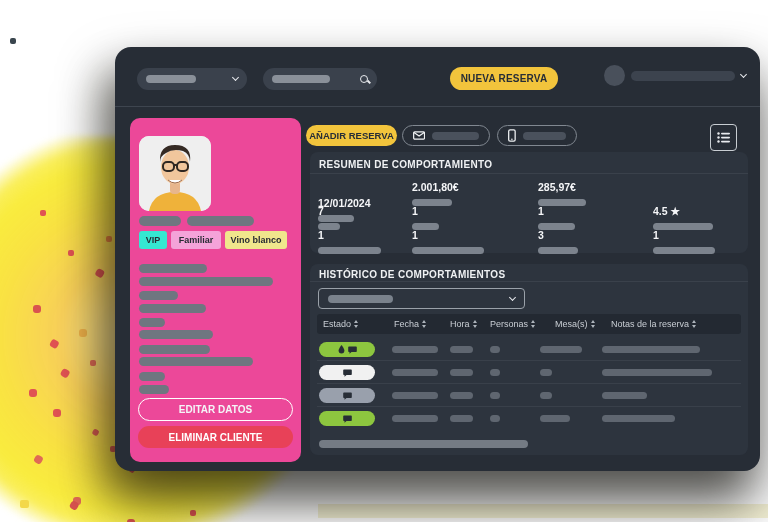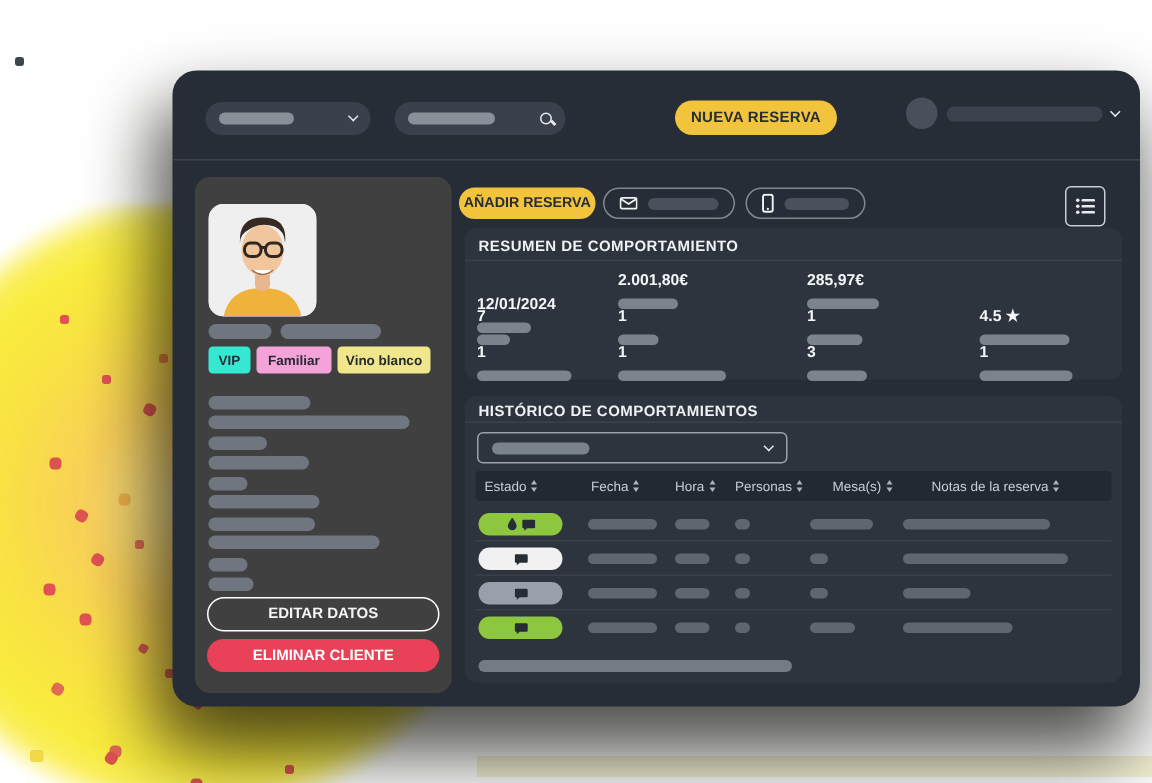--- a/index.html
+++ b/index.html
@@ -47,21 +47,21 @@
     right:-3.5px; bottom:-1px; transform:rotate(45deg); }
   .btn-yellow { position:absolute; background:#f2c43c; color:#272d36; border:none; border-radius:12px;
     font-weight:bold; font-family:inherit; cursor:pointer; }
   .nueva-btn { left:335px; top:20px; width:108px; height:23px; font-size:10px; letter-spacing:.2px; }
   .user-area { position:absolute; right:14px; top:18px; display:flex; align-items:center; gap:6px; }
   .avatar-circle { width:21px; height:21px; border-radius:50%; background:#49505b; }
   .user-bar { width:104px; height:10px; border-radius:5px; background:#3c434e; }
 
   
   .sidebar { position:absolute; left:15px; top:71px; width:171px; height:344px;
-    background:#404040; border-radius:10px; }
+    background:#ec4899; border-radius:10px; }
   .photo { position:absolute; left:9px; top:18px; width:72px; height:75px; border-radius:10px;
     overflow:hidden; background:#efefef; }
   .name-bar { position:absolute; height:10px; border-radius:5px; background:#6f7680; }
   .tag { position:absolute; top:113px; height:18px; border-radius:3px; color:#262b33;
     font-size:9px; font-weight:bold; display:flex; align-items:center; justify-content:center; }
   .line { position:absolute; left:9px; height:9px; border-radius:4.5px; background:#6f7680; }
   .btn-outline { position:absolute; left:8px; width:155px; height:23px; border-radius:12px;
     background:transparent; border:1px solid #ffffff; color:#f4f5f7; font-size:10px; font-weight:bold;
     font-family:inherit; cursor:pointer; }
   .btn-danger { position:absolute; left:8px; width:155px; height:22px; border-radius:11px;
@@ -266,21 +266,21 @@
               <i class="down"></i>
             </span>
           </div>
         <div class="th" style="left:238px">
             <span>Mesa(s)</span>
             <span class="sort">
               <i class="up"></i>
               <i class="down"></i>
             </span>
           </div>
-        <div class="th" style="left:304px">
+        <div class="th" style="left:294px">
             <span>Notas de la reserva</span>
             <span class="sort">
               <i class="up"></i>
               <i class="down"></i>
             </span>
           </div>
       </div>
 
       <div class="trow" style="top:74px">
         <span class="status-pill" style="background-color: rgb(141, 198, 63);">

